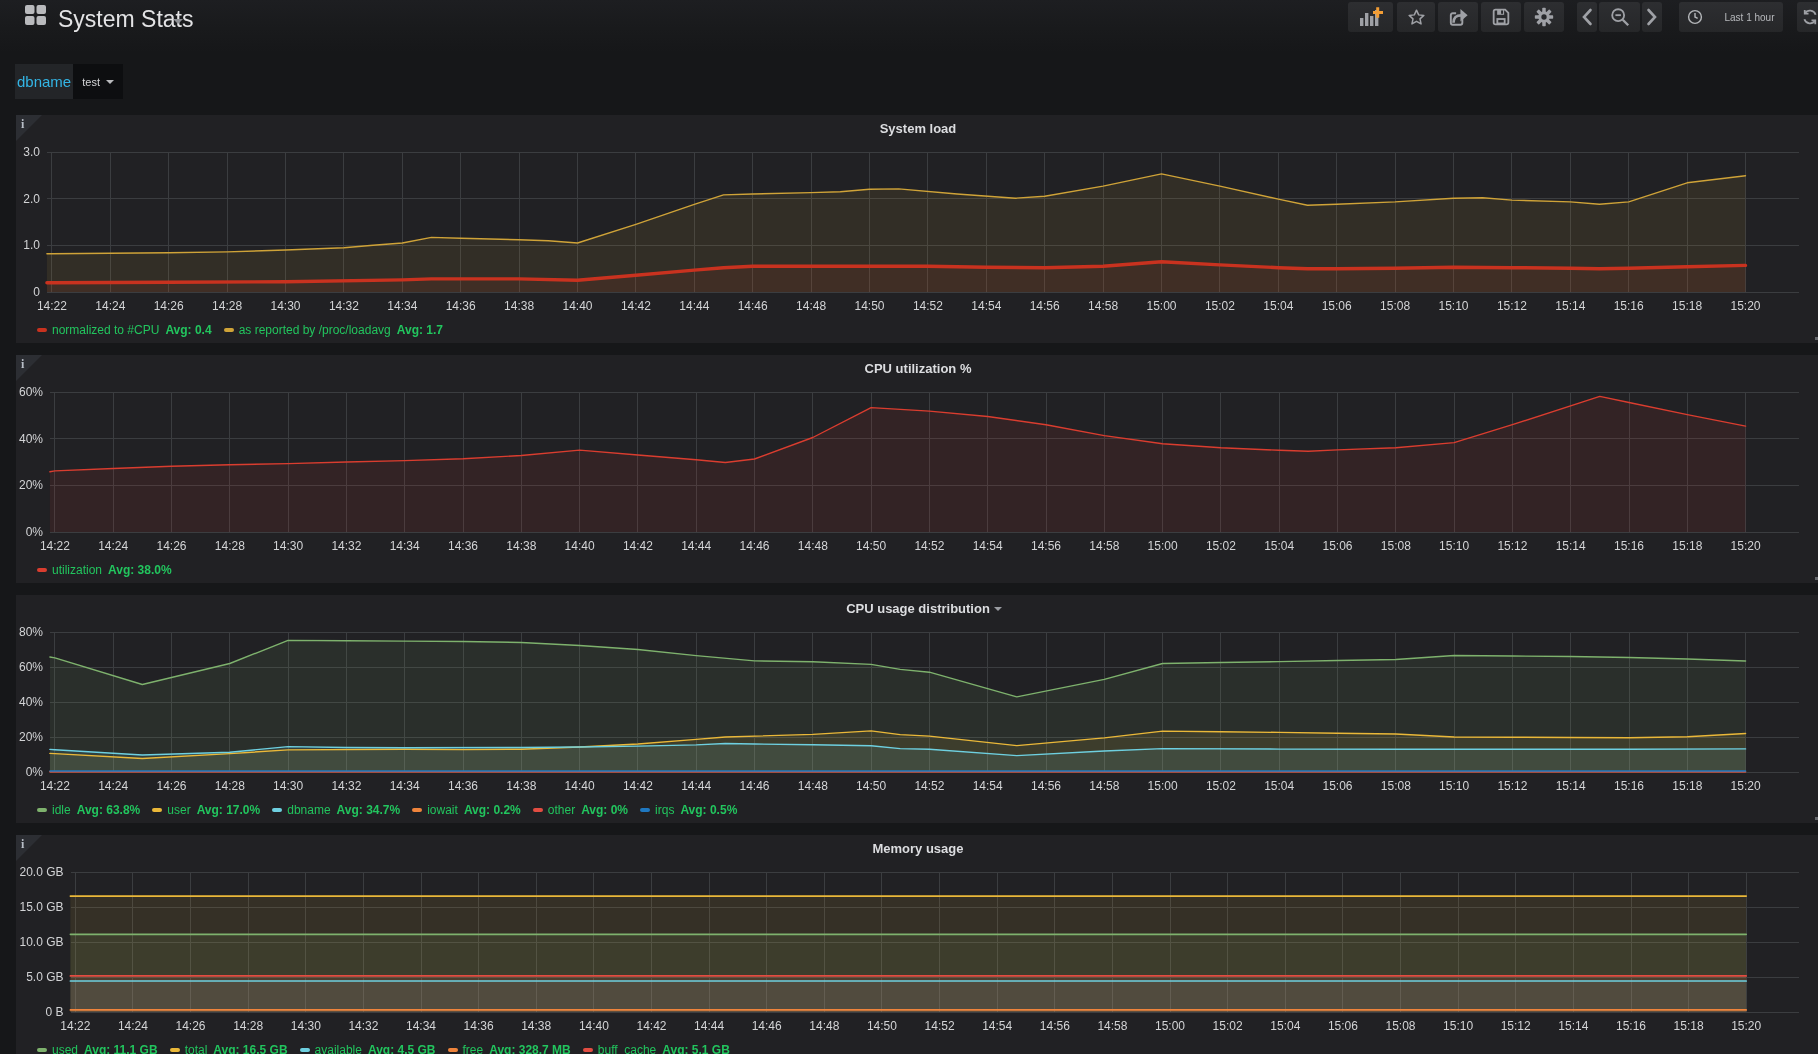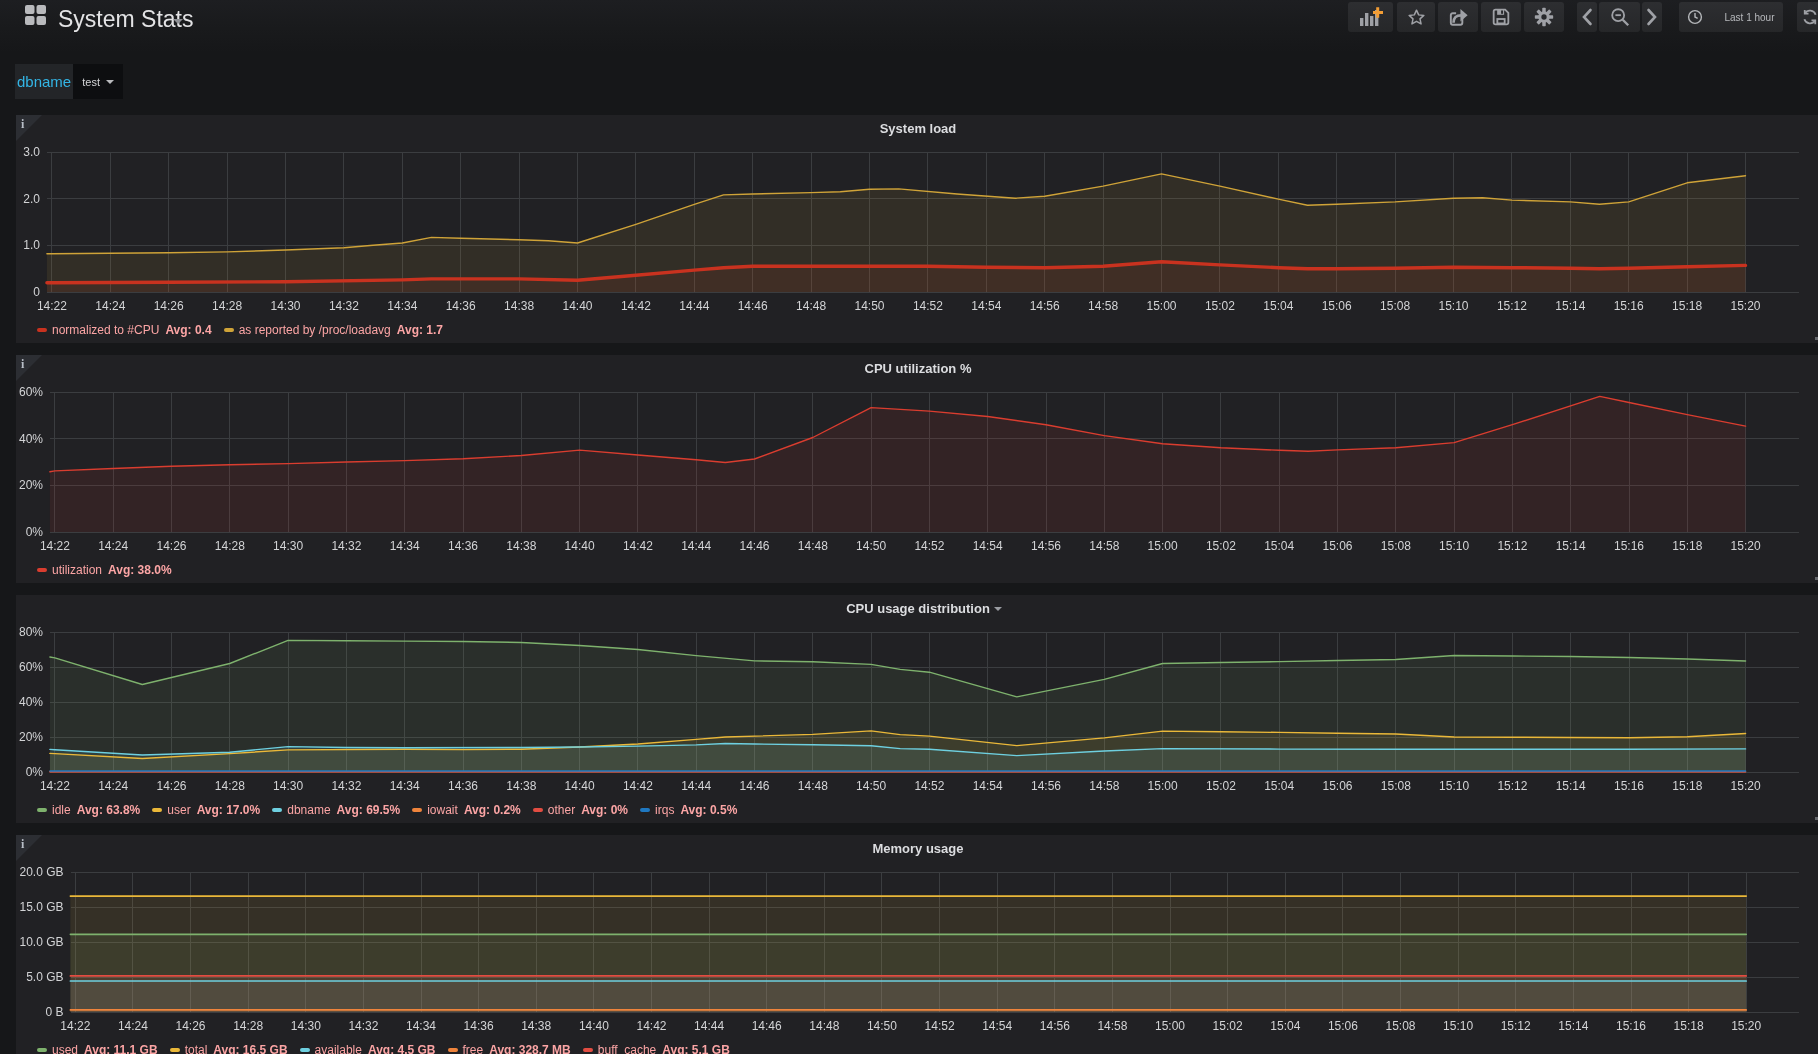--- a/index.html
+++ b/index.html
@@ -11,21 +11,21 @@
 .clock { display:flex; align-items:center; }
 .sub { position:absolute; left:15px; top:64px; height:35px; display:flex; }
 .varlab { background:#232528; color:#33b5e5; font-size:15px; padding:0 2px; display:flex; align-items:center; }
 .varval { background:#0d0e10; color:#d5d6d8; font-size:11px; padding:0 9px; display:flex; align-items:center; }
 .vcaret { width:0; height:0; border-left:4.5px solid transparent; border-right:4.5px solid transparent; border-top:4.5px solid #b9babd; margin-left:6px; }
 .panel { position:absolute; left:16px; width:1804px; height:228px; background:#212124; }
 .ptitle { position:absolute; left:0; top:6px; width:100%; text-align:center; font-size:13px; font-weight:bold; color:#dcdde0; }
 .p3c { position:absolute; left:978px; top:12px; width:0; height:0; border-left:4.5px solid transparent; border-right:4.5px solid transparent; border-top:4.5px solid #9a9ca1; }
 .corner { position:absolute; left:0; top:0; width:0; height:0; border-top:26px solid #2c2e33; border-right:26px solid transparent; }
 .cornerI { position:absolute; left:5px; top:2px; font-family:"Liberation Serif",serif; font-weight:bold; font-size:12px; color:#b9bfc8; }
-.legend { position:absolute; left:21px; top:208px; display:flex; font-size:12px; color:#fca5a5; white-space:nowrap; }
+.legend { position:absolute; left:21px; top:208px; display:flex; font-size:12px; color:#22c55e; white-space:nowrap; }
 .li { display:flex; align-items:center; margin-right:12px; }
 .lic { width:10px; height:4px; border-radius:2px; margin-right:5px; }
 .lin { }
 .lav { margin-left:6px;font-weight:bold; }
 .rsz { position:absolute; left:1799px; top:222px; width:10px; height:3px; background:#66686d; }
 </style></head><body>
 <div class="navbar"></div>
 <div class="gicon"><svg width="21" height="20" viewBox="0 0 21 20">
       <g fill="#b9babd">
         <rect x="0" y="0" width="9.5" height="9" rx="2"></rect>
@@ -387,21 +387,21 @@
         <span class="lav">Avg: 63.8%</span>
       </span>
       <span class="li">
         <span class="lic" style="background:#eab839"></span>
         <span class="lin">user</span>
         <span class="lav">Avg: 17.0%</span>
       </span>
       <span class="li">
         <span class="lic" style="background:#6ed0e0"></span>
         <span class="lin">dbname</span>
-        <span class="lav">Avg: 69.5%</span>
+        <span class="lav">Avg: 34.7%</span>
       </span>
       <span class="li">
         <span class="lic" style="background:#ef843c"></span>
         <span class="lin">iowait</span>
         <span class="lav">Avg: 0.2%</span>
       </span>
       <span class="li">
         <span class="lic" style="background:#e24d42"></span>
         <span class="lin">other</span>
         <span class="lav">Avg: 0%</span>

